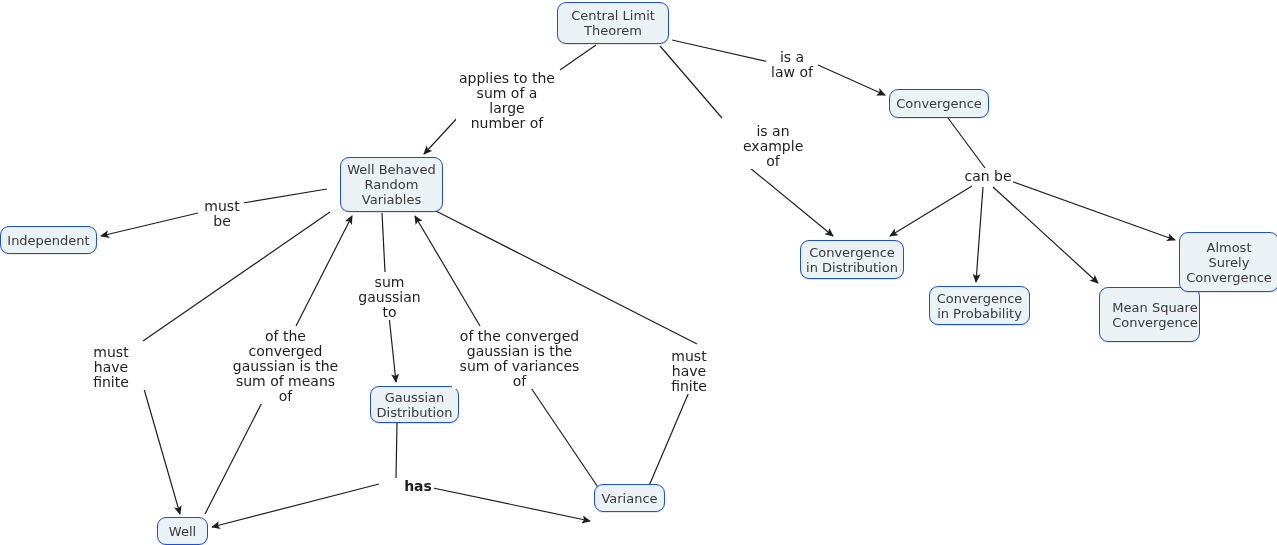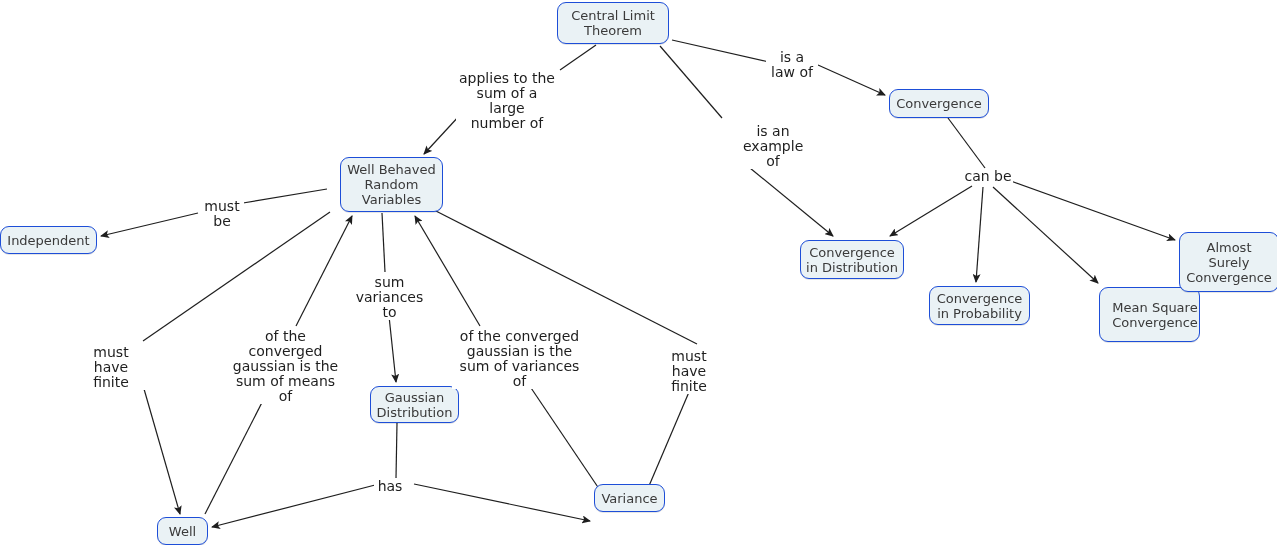--- a/index.html
+++ b/index.html
@@ -120,28 +120,28 @@
 number of</div>
       <div class="elabel" style="left: 766px; top: 50px; width: 50px;">is a
 law of</div>
       <div class="elabel" style="left: 714px; top: 124px; width: 60px; margin-left: 28px;">is an
 example
 of</div>
       <div class="elabel" style="left: 963px; top: 169px; width: 48px;">can be</div>
       <div class="elabel" style="left: 200px; top: 199px; width: 42px;">must
 be</div>
       <div class="elabel" style="left: 352px; top: 275px; width: 73px;">sum
-variances
+gaussian
 to</div>
       <div class="elabel" style="left: 74px; top: 345px; width: 72px;">must have
 finite</div>
       <div class="elabel" style="left: 226px; top: 329px; width: 117px;">of the converged
 gaussian is the
 sum of means of</div>
       <div class="elabel" style="left: 452px; top: 329px; width: 133px;">of the converged
 gaussian is the
 sum of variances of</div>
       <div class="elabel" style="left: 652px; top: 349px; width: 72px;">must have
 finite</div>
-      <div class="elabel" style="left: 374px; top: 479px; width: 30px;">has</div>
+      <div class="elabel" style="left: 402px; top: 479px; width: 30px; font-weight: bold;">has</div>
     </div>
 
 </div>
 
 </body></html>

